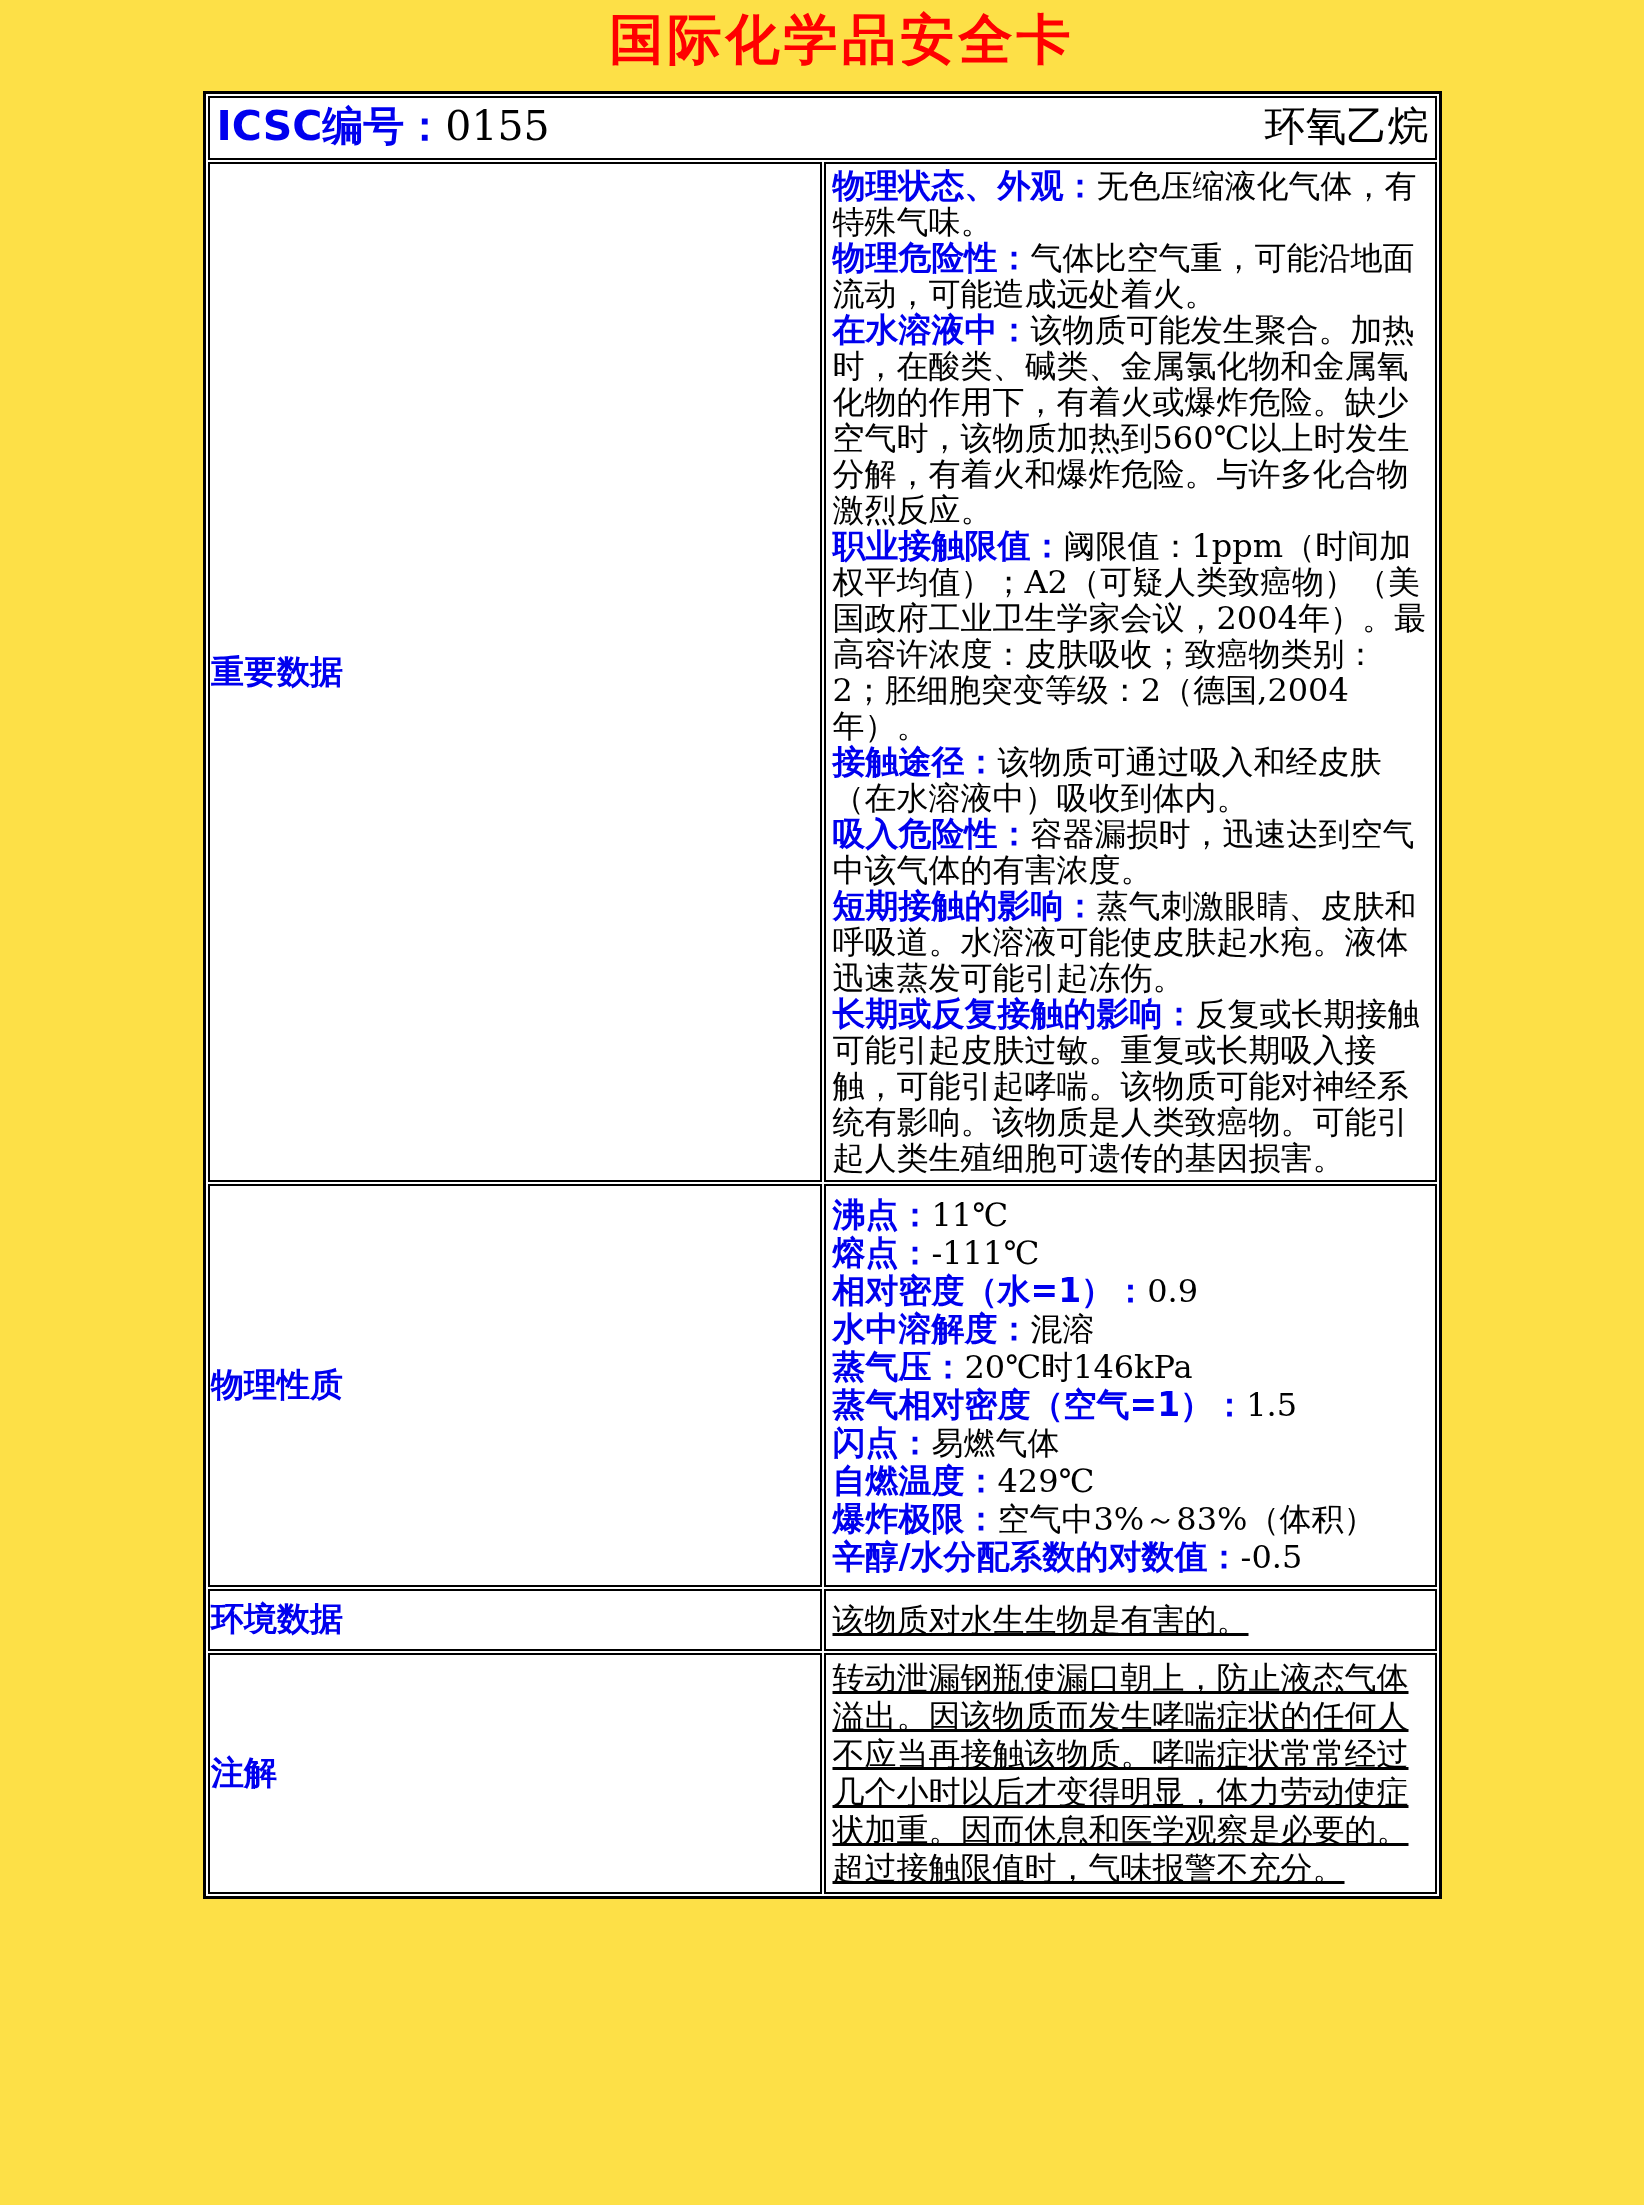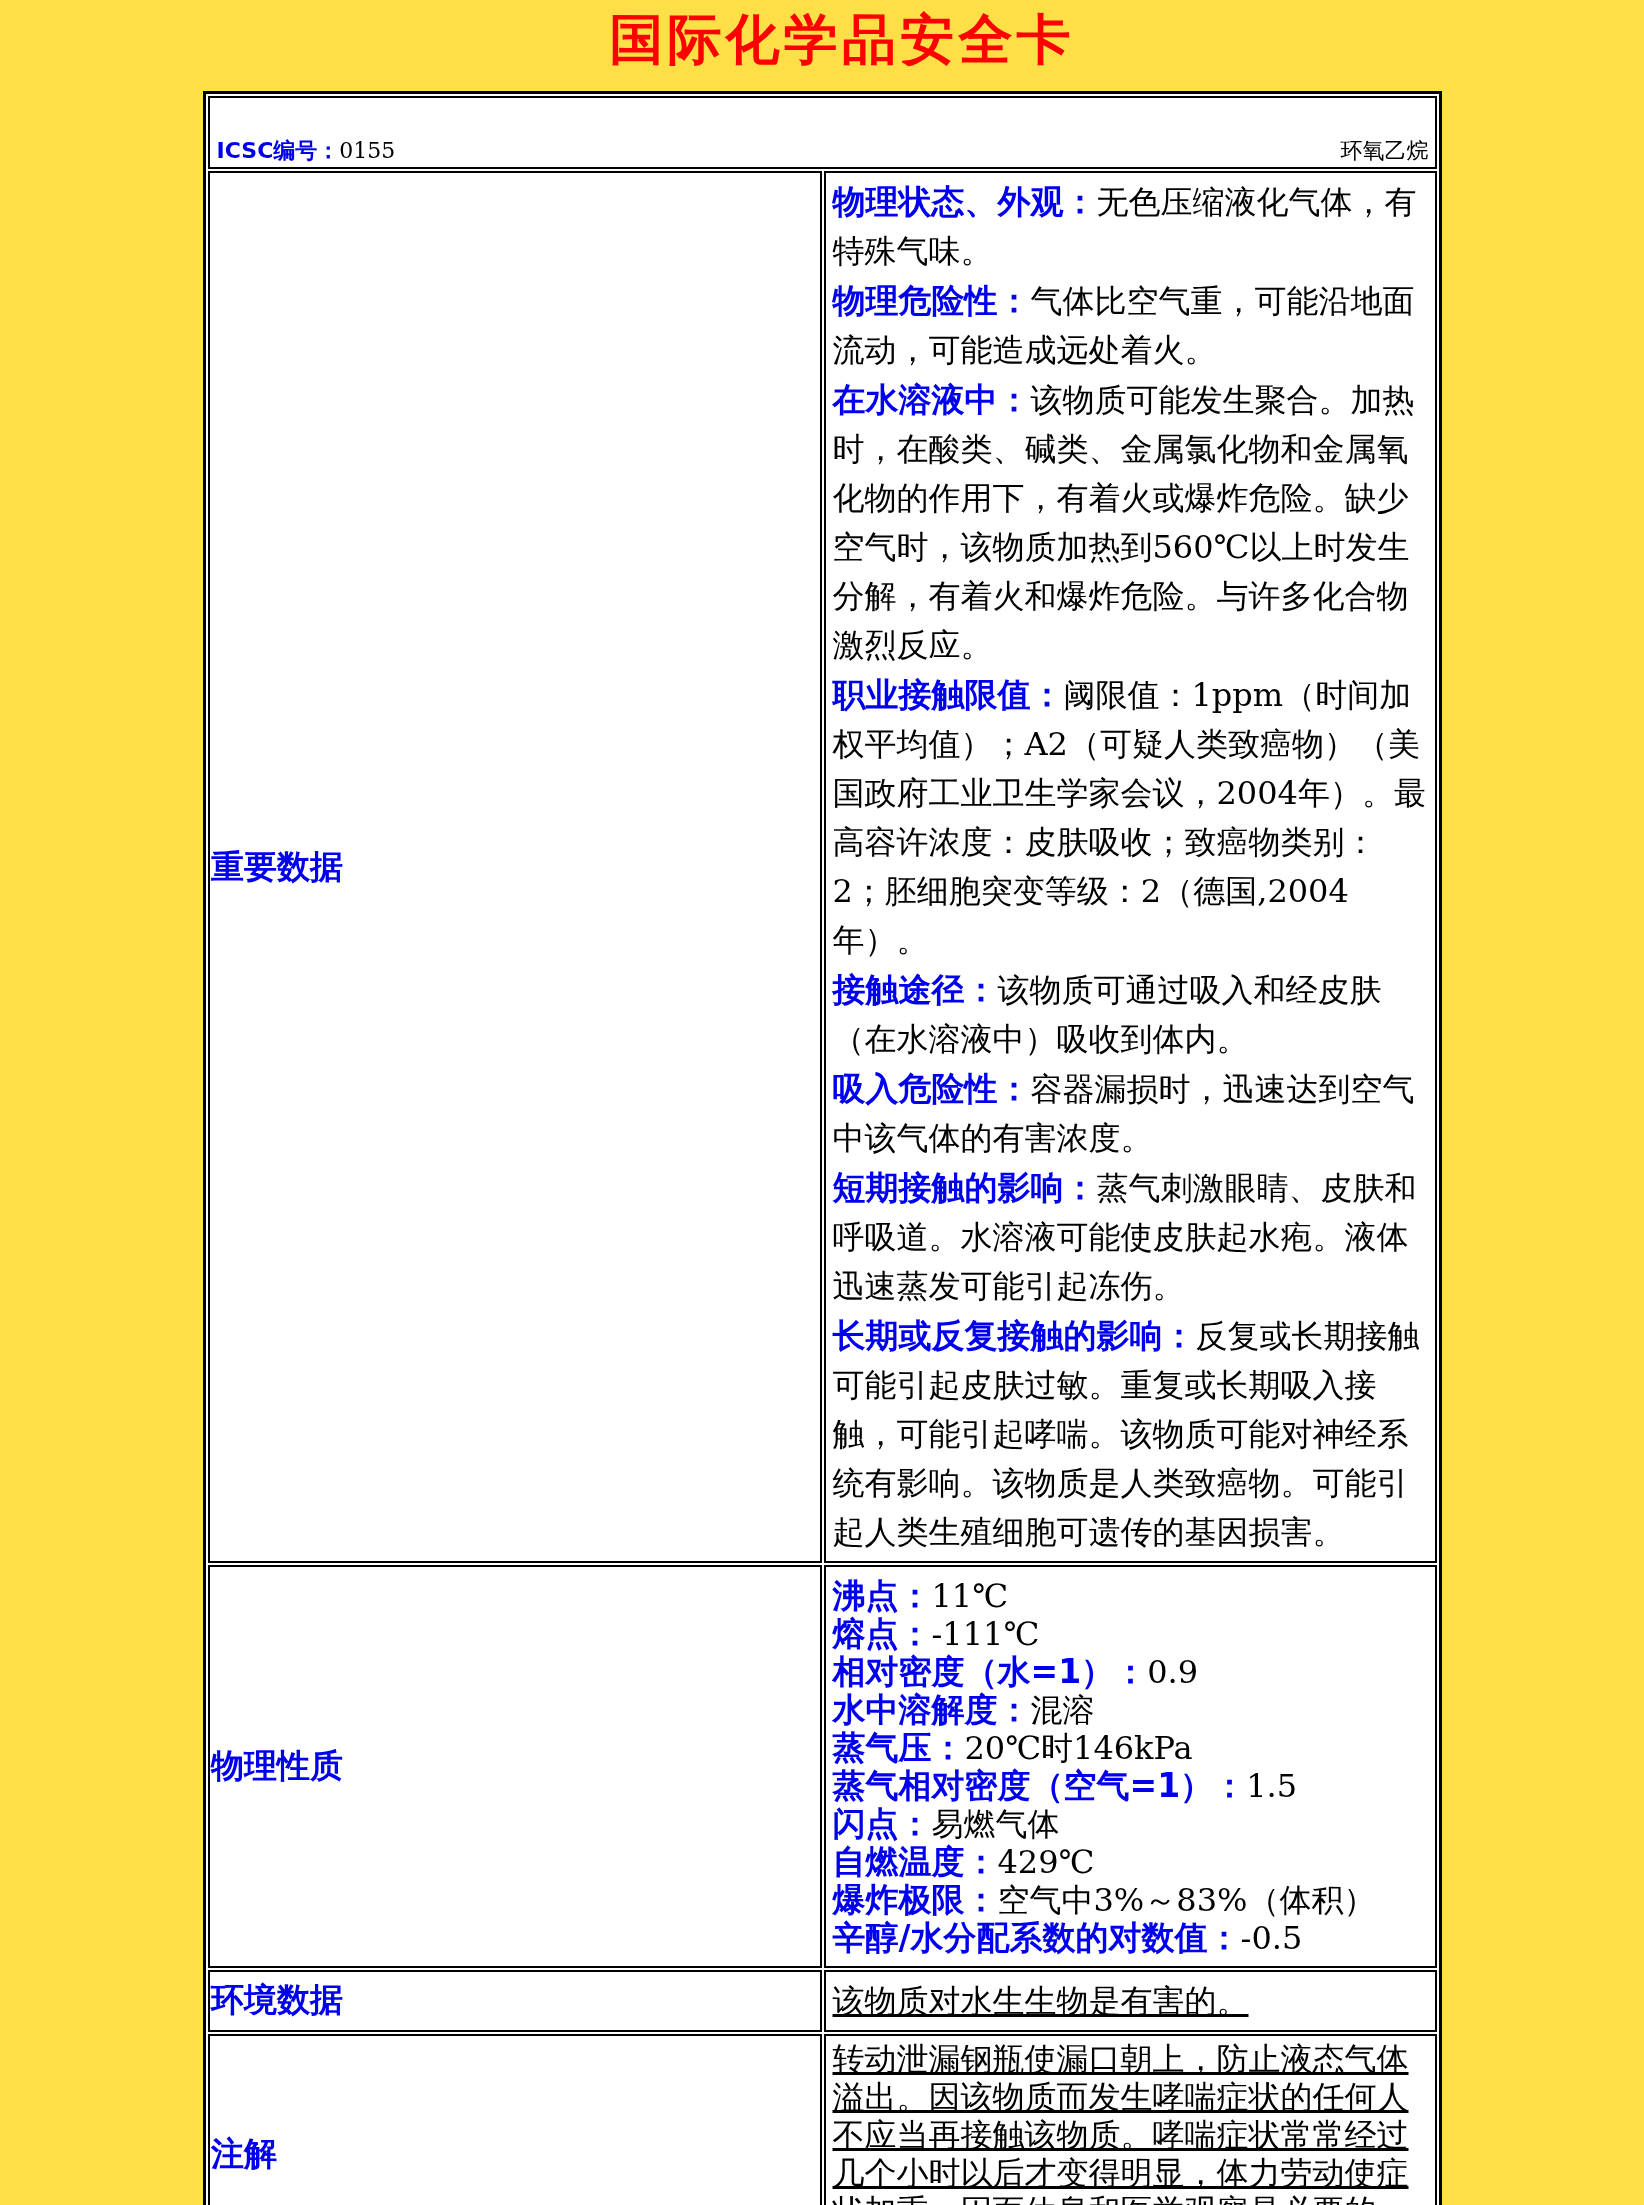--- a/index.html
+++ b/index.html
@@ -8,24 +8,24 @@
   .title{position:absolute;top:4.2px;left:0;width:100%;text-align:center;
          color:#ff0000;font-size:54px;font-weight:bold;letter-spacing:4.2px;
          font-family:"DejaVu Serif", serif;}
   table.card{position:absolute;left:203px;top:91px;width:1239px;
              border:3.5px solid #000;border-collapse:separate;border-spacing:2.8px;
              table-layout:fixed;background:#fff;}
   td{border:2.1px solid #000;vertical-align:middle;background:#fff;}
   td.lblcell{width:171px;color:#0000ee;
              font-family:"DejaVu Sans", sans-serif;font-weight:bold;font-size:33px;}
   td.content{font-size:32px;padding:4.2px 7px;}
-  .hdr{display:flex;justify-content:space-between;align-items:flex-end;
-       height:67px;font-size:22px;padding:0 5.6px;}
+  .hdr{display:flex;justify-content:space-between;align-items:flex-start;
+       height:58px;font-size:41px;padding:0 5.6px;}
   .hdr .blue{color:#0000ee;font-family:"DejaVu Sans", sans-serif;font-weight:bold;}
-  .imp{line-height:49px;}
+  .imp{line-height:36px;}
   .phys{line-height:38px;}
   .plain{line-height:38px;text-decoration:underline;}
   .inl{color:#0000ee;font-family:"DejaVu Sans", sans-serif;font-weight:bold;font-size:33px;}
   .h-imp{height:792px;} .h-phys{height:390px;} .h-env{height:50px;}
   .h-note{height:156px;}
 </style>
 </head>
 <body>
 
 <div class="page">

